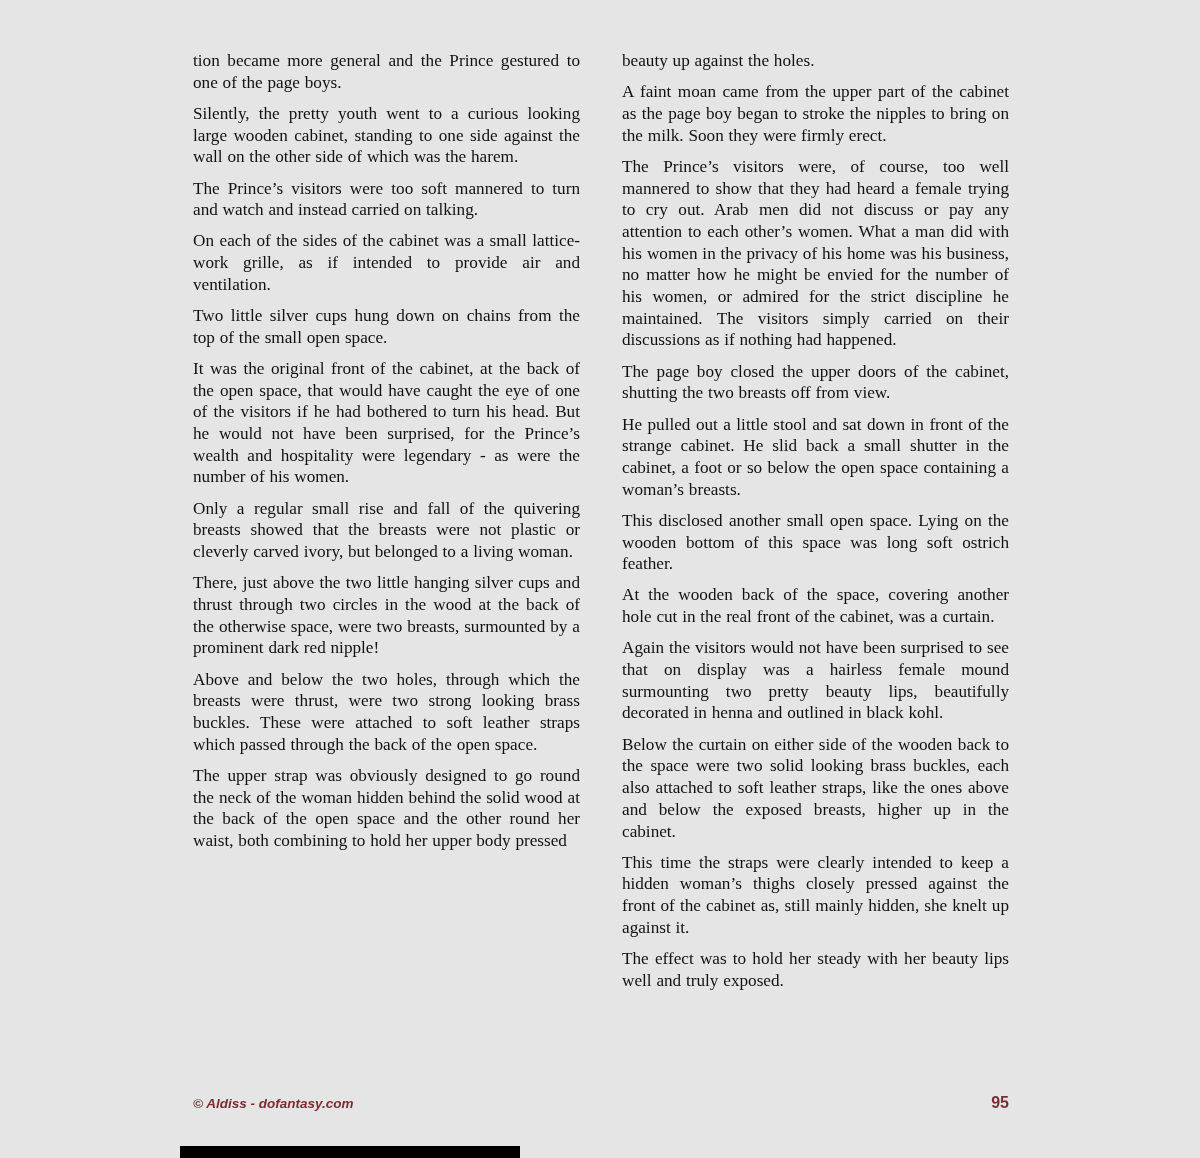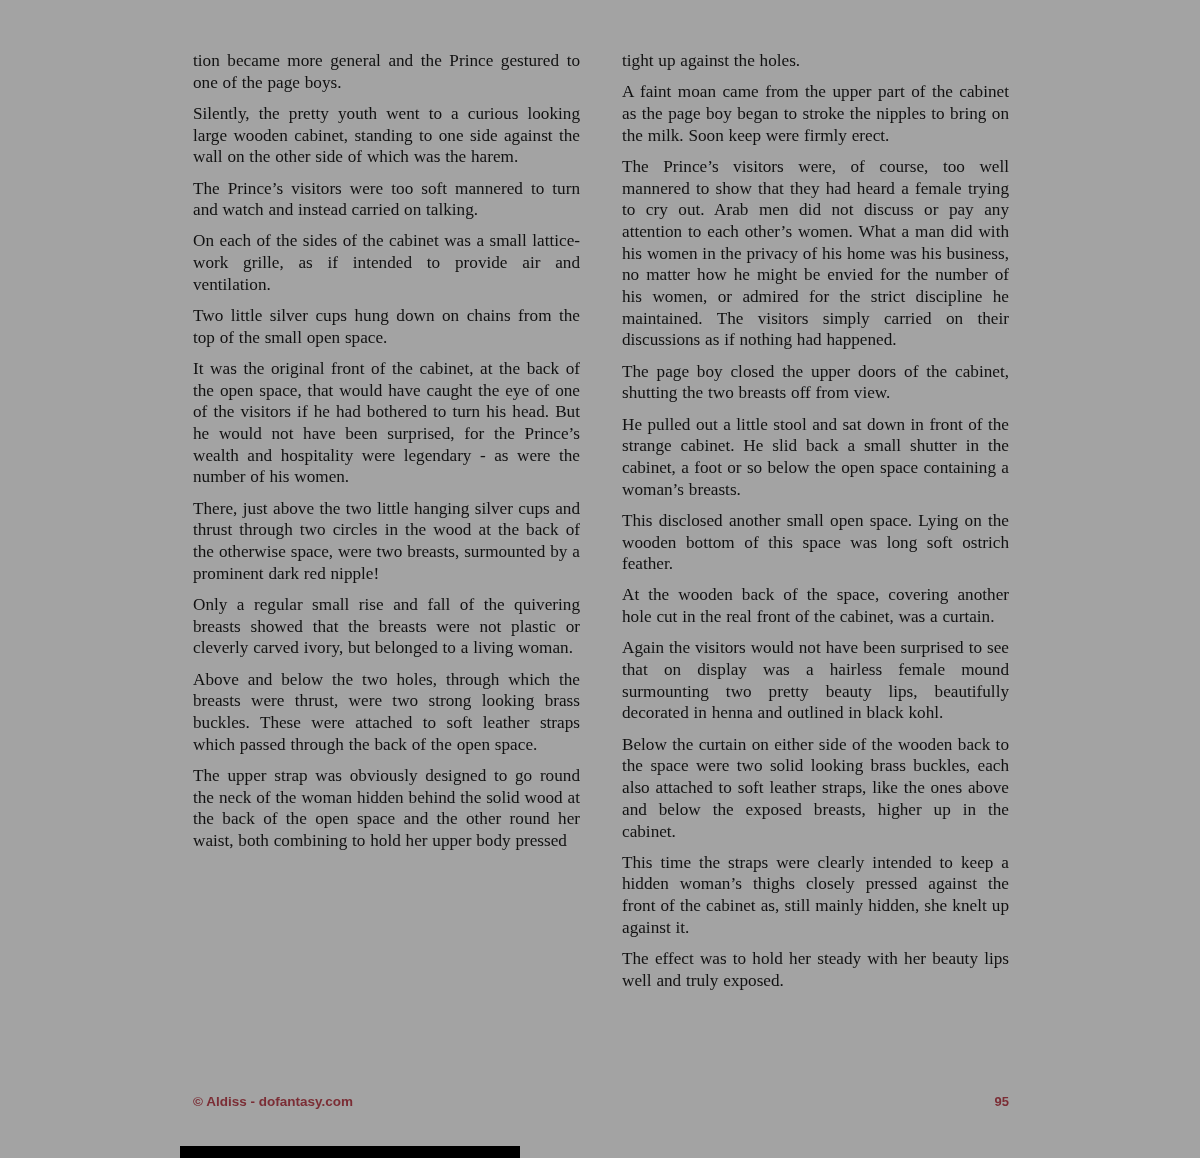--- a/index.html
+++ b/index.html
@@ -4,21 +4,21 @@
 <style>
   html, body {
     margin: 0;
     padding: 0;
     background: #ffffff;
   }
   .page {
     position: relative;
     width: 1200px;
     height: 1158px;
-    background: #a3a3a3;
+    background: #e5e5e5;
     overflow: hidden;
     font-family: "Liberation Serif", "DejaVu Serif", serif;
     color: #111111;
   }
   .columns {
     position: absolute;
     left: 193px;
     top: 50px;
     width: 816px;
     display: flex;
@@ -41,23 +41,24 @@
     top: 1094px;
     display: flex;
     justify-content: space-between;
     align-items: baseline;
     font-family: "Liberation Sans", sans-serif;
     font-weight: bold;
     color: #7b2d35;
   }
   .footer .copyright {
     font-size: 13.5px;
+    font-style: italic;
   }
   .footer .pagenum {
-    font-size: 13px;
+    font-size: 16px;
   }
   .scan-bar {
     position: absolute;
     left: 180px;
     top: 1146px;
     width: 340px;
     height: 12px;
     background: #000000;
   }
 </style>
@@ -68,29 +69,29 @@
 
   <div class="columns">
 
     <div class="col">
       <p>tion became more general and the Prince gestured to one of the page boys.</p>
       <p>Silently, the pretty youth went to a curious looking large wooden cabinet, standing to one side against the wall on the other side of which was the harem.</p>
       <p>The Prince’s visitors were too soft mannered to turn and watch and instead carried on talking.</p>
       <p>On each of the sides of the cabinet was a small lattice-work grille, as if intended to provide air and ventilation.</p>
       <p>Two little silver cups hung down on chains from the top of the small open space.</p>
       <p>It was the original front of the cabinet, at the back of the open space, that would have caught the eye of one of the visitors if he had bothered to turn his head. But he would not have been surprised, for the Prince’s wealth and hospitality were legendary - as were the number of his women.</p>
+      <p>Only a regular small rise and fall of the quivering breasts showed that the breasts were not plastic or cleverly carved ivory, but belonged to a living woman.</p>
       <p>There, just above the two little hanging silver cups and thrust through two circles in the wood at the back of the otherwise space, were two breasts, surmounted by a prominent dark red nipple!</p>
-      <p>Only a regular small rise and fall of the quivering breasts showed that the breasts were not plastic or cleverly carved ivory, but belonged to a living woman.</p>
       <p>Above and below the two holes, through which the breasts were thrust, were two strong looking brass buckles. These were attached to soft leather straps which passed through the back of the open space.</p>
       <p>The upper strap was obviously designed to go round the neck of the woman hidden behind the solid wood at the back of the open space and the other round her waist, both combining to hold her upper body pressed</p>
     </div>
 
     <div class="col">
-      <p>tight up against the holes.</p>
-      <p>A faint moan came from the upper part of the cabinet as the page boy began to stroke the nipples to bring on the milk. Soon keep were firmly erect.</p>
+      <p>beauty up against the holes.</p>
+      <p>A faint moan came from the upper part of the cabinet as the page boy began to stroke the nipples to bring on the milk. Soon they were firmly erect.</p>
       <p>The Prince’s visitors were, of course, too well mannered to show that they had heard a female trying to cry out. Arab men did not discuss or pay any attention to each other’s women. What a man did with his women in the privacy of his home was his business, no matter how he might be envied for the number of his women, or admired for the strict discipline he maintained. The visitors simply carried on their discussions as if nothing had happened.</p>
       <p>The page boy closed the upper doors of the cabinet, shutting the two breasts off from view.</p>
       <p>He pulled out a little stool and sat down in front of the strange cabinet. He slid back a small shutter in the cabinet, a foot or so below the open space containing a woman’s breasts.</p>
       <p>This disclosed another small open space. Lying on the wooden bottom of this space was long soft ostrich feather.</p>
       <p>At the wooden back of the space, covering another hole cut in the real front of the cabinet, was a curtain.</p>
       <p>Again the visitors would not have been surprised to see that on display was a hairless female mound surmounting two pretty beauty lips, beautifully decorated in henna and outlined in black kohl.</p>
       <p>Below the curtain on either side of the wooden back to the space were two solid looking brass buckles, each also attached to soft leather straps, like the ones above and below the exposed breasts, higher up in the cabinet.</p>
       <p>This time the straps were clearly intended to keep a hidden woman’s thighs closely pressed against the front of the cabinet as, still mainly hidden, she knelt up against it.</p>
       <p>The effect was to hold her steady with her beauty lips well and truly exposed.</p>
     </div>

